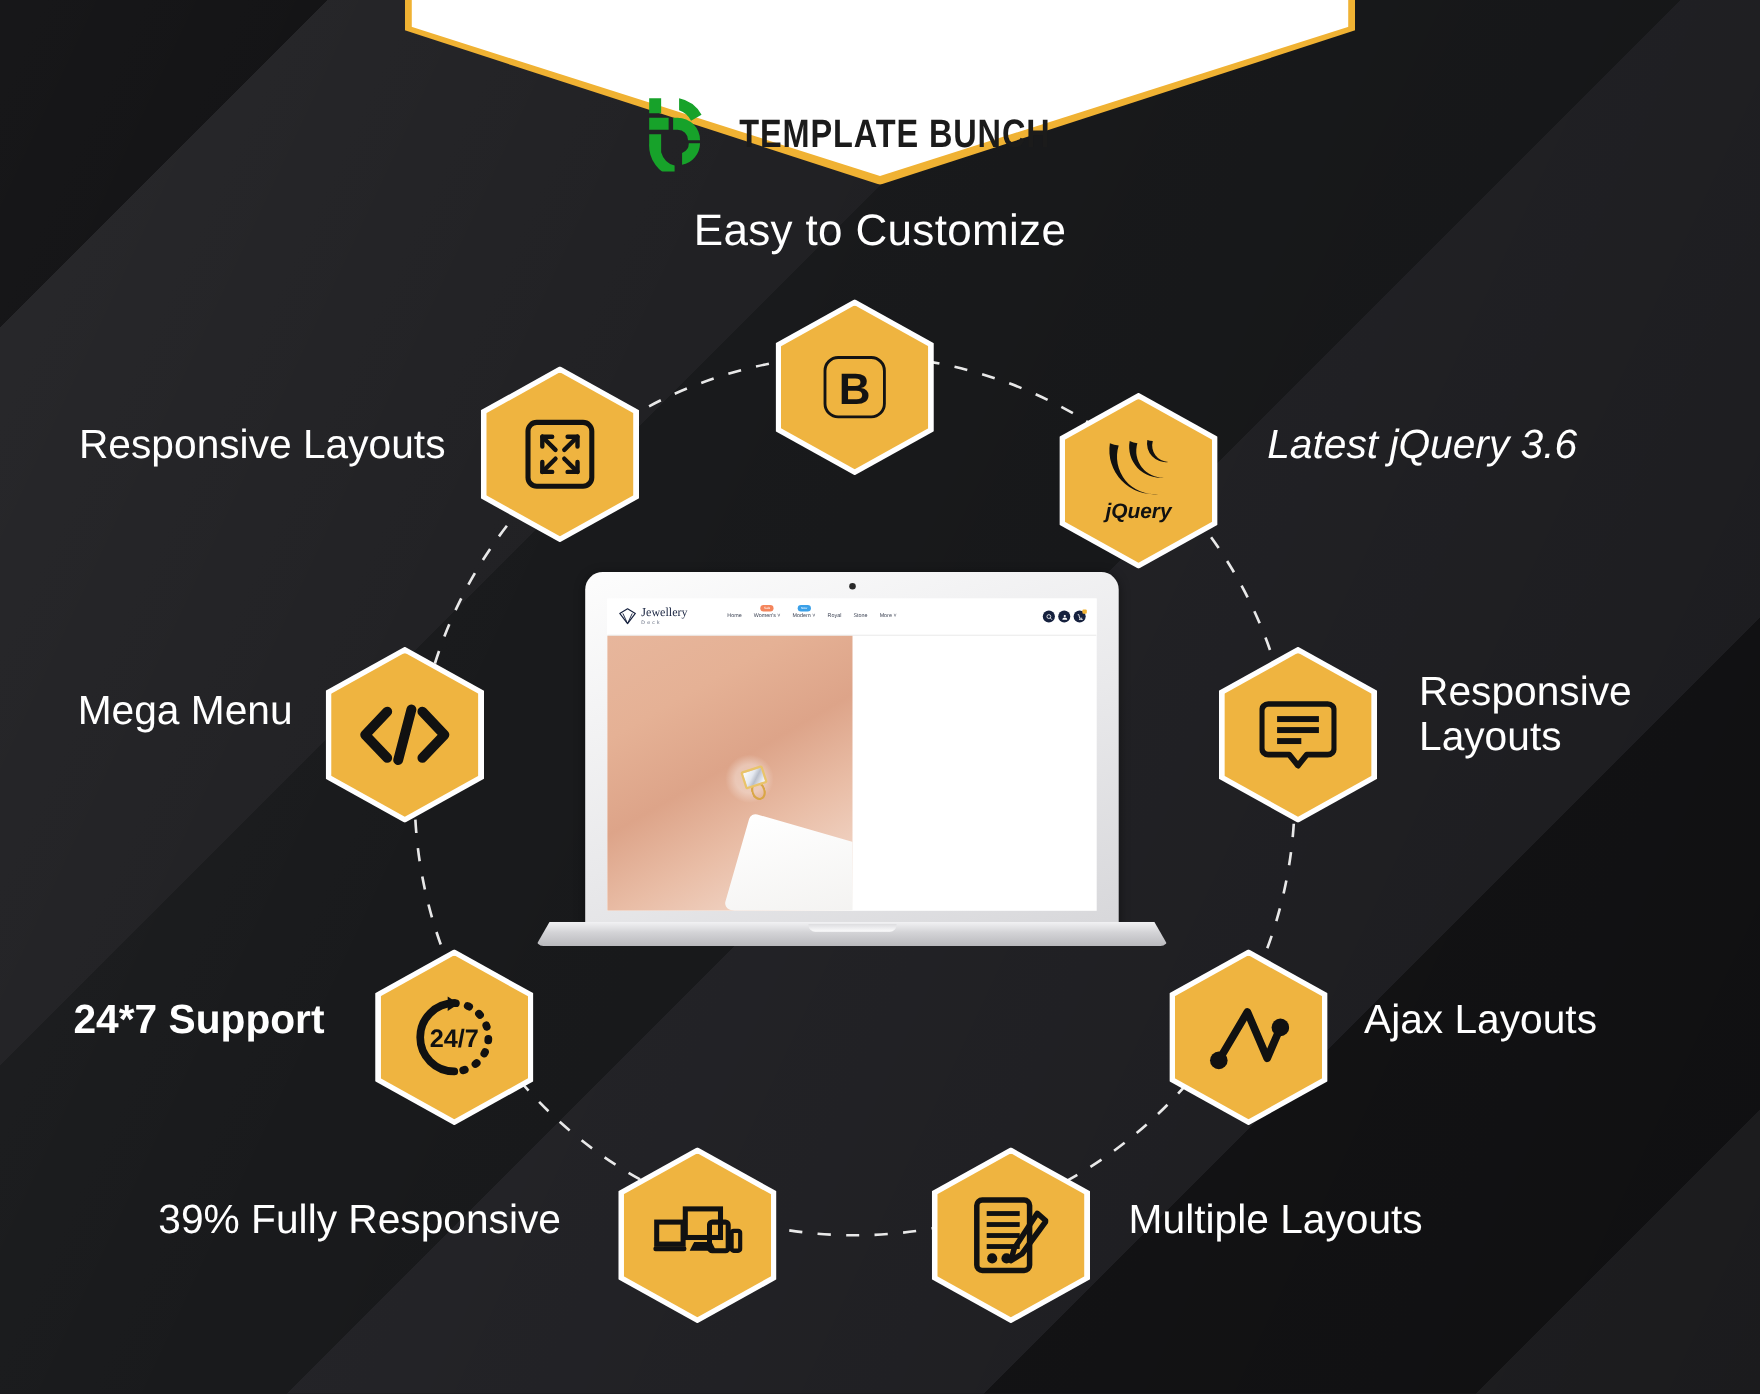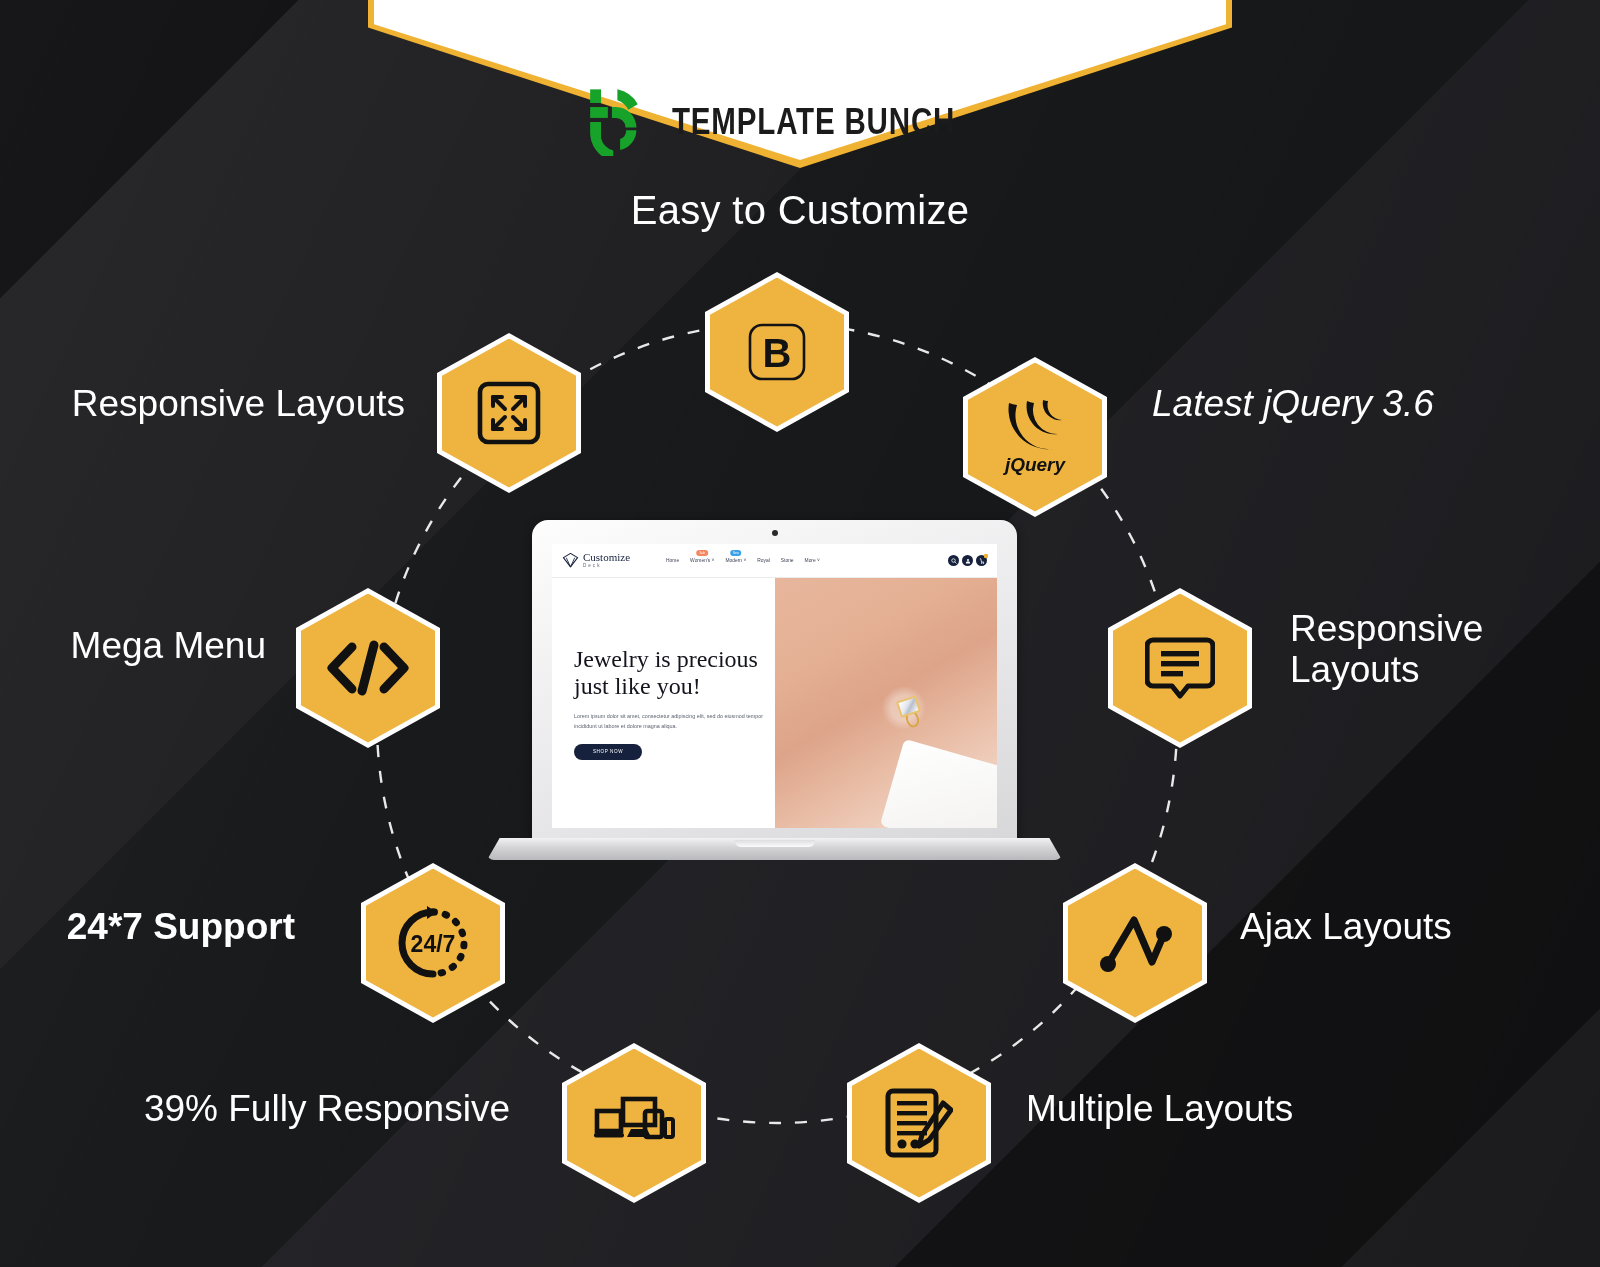--- a/index.html
+++ b/index.html
@@ -257,21 +257,21 @@
       <rect x="30" y="4" width="32" height="26" fill="none" stroke="#111" stroke-width="4.6"></rect>
       <path d="M38 34 h16 l4 8 h-24 z" fill="#111"></path>
       <rect x="4" y="16" width="24" height="20" fill="none" stroke="#111" stroke-width="4.6"></rect>
       <rect x="1" y="38" width="30" height="4.4" rx="2" fill="#111"></rect>
       <rect x="52" y="16" width="17" height="26" rx="2.5" fill="none" stroke="#111" stroke-width="4.6"></rect>
       <rect x="72" y="24" width="8" height="18" rx="2" fill="none" stroke="#111" stroke-width="4"></rect>
     </svg>
   </div>
 </div>
 
-<div class="hex" style="left:361px; top:863px;">
+<div class="hex" style="left:341px; top:863px;">
   <div class="hex-in">
     <svg width="78" height="78" viewBox="0 0 78 78">
       <path d="M39 8 a31 31 0 1 0 0 62" fill="none" stroke="#111" stroke-width="7" stroke-linecap="round"></path>
       <path d="M39 8 a31 31 0 0 1 0 62" fill="none" stroke="#111" stroke-width="7" stroke-linecap="round" stroke-dasharray="1.5 11"></path>
       <path d="M33 2 l10 6.5 l-10 6.5 z" fill="#111"></path>
       <text x="39" y="48" font-family="Liberation Sans, sans-serif" font-size="23" font-weight="bold" fill="#111" text-anchor="middle">24/7</text>
     </svg>
   </div>
 </div>
 
@@ -319,21 +319,21 @@
     <div class="cam"></div>
     <div class="screen">
 
       <div class="site-nav">
         <div class="site-logo">
           <svg width="17" height="17" viewBox="0 0 24 24">
             <path d="M2 8 L12 2 L22 8 L12 21 Z" fill="none" stroke="#16213e" stroke-width="1.5" stroke-linejoin="round"></path>
             <path d="M6 8 L12 21 L18 8" fill="none" stroke="#16213e" stroke-width="1.2"></path>
           </svg>
           <span class="site-logo-txt">
-            <span class="a">Customize</span>
+            <span class="a">Jewellery</span>
             <span class="b">Deck</span>
           </span>
         </div>
 
         <nav class="site-menu">
           <a href="#"><span>Home</span></a>
           <a href="#"><span class="badge sale">Sale</span><span>Women's</span> ˅</a>
           <a href="#"><span class="badge new">New</span><span>Modern</span> ˅</a>
           <a href="#"><span>Royal</span></a>
           <a href="#"><span>Stone</span></a>
@@ -358,28 +358,20 @@
                 <path d="M3 3 h4 l3 13 h9"></path>
                 <circle cx="11" cy="20" r="1.6" fill="#fff"></circle>
                 <circle cx="18" cy="20" r="1.6" fill="#fff"></circle>
               </svg>
             <span class="dot-badge"></span>
           </span>
         </div>
       </div>
 
       <div class="hero">
-        <div class="hero-left">
-          <div class="hero-h">
-            <span>Jewelry is precious</span><br>
-            <span>just like you!</span>
-          </div>
-          <div class="hero-p">Lorem ipsum dolor sit amet, consectetur adipiscing elit, sed do eiusmod tempor incididunt ut labore et dolore magna aliqua.</div>
-          <div class="shop-btn">SHOP NOW</div>
-        </div>
         <div class="hero-right">
           <div class="sleeve"></div>
           <div class="ring-gem">
             <div class="gem-band"></div>
             <div class="gem-stone"></div>
           </div>
         </div>
       </div>
 
     </div>

